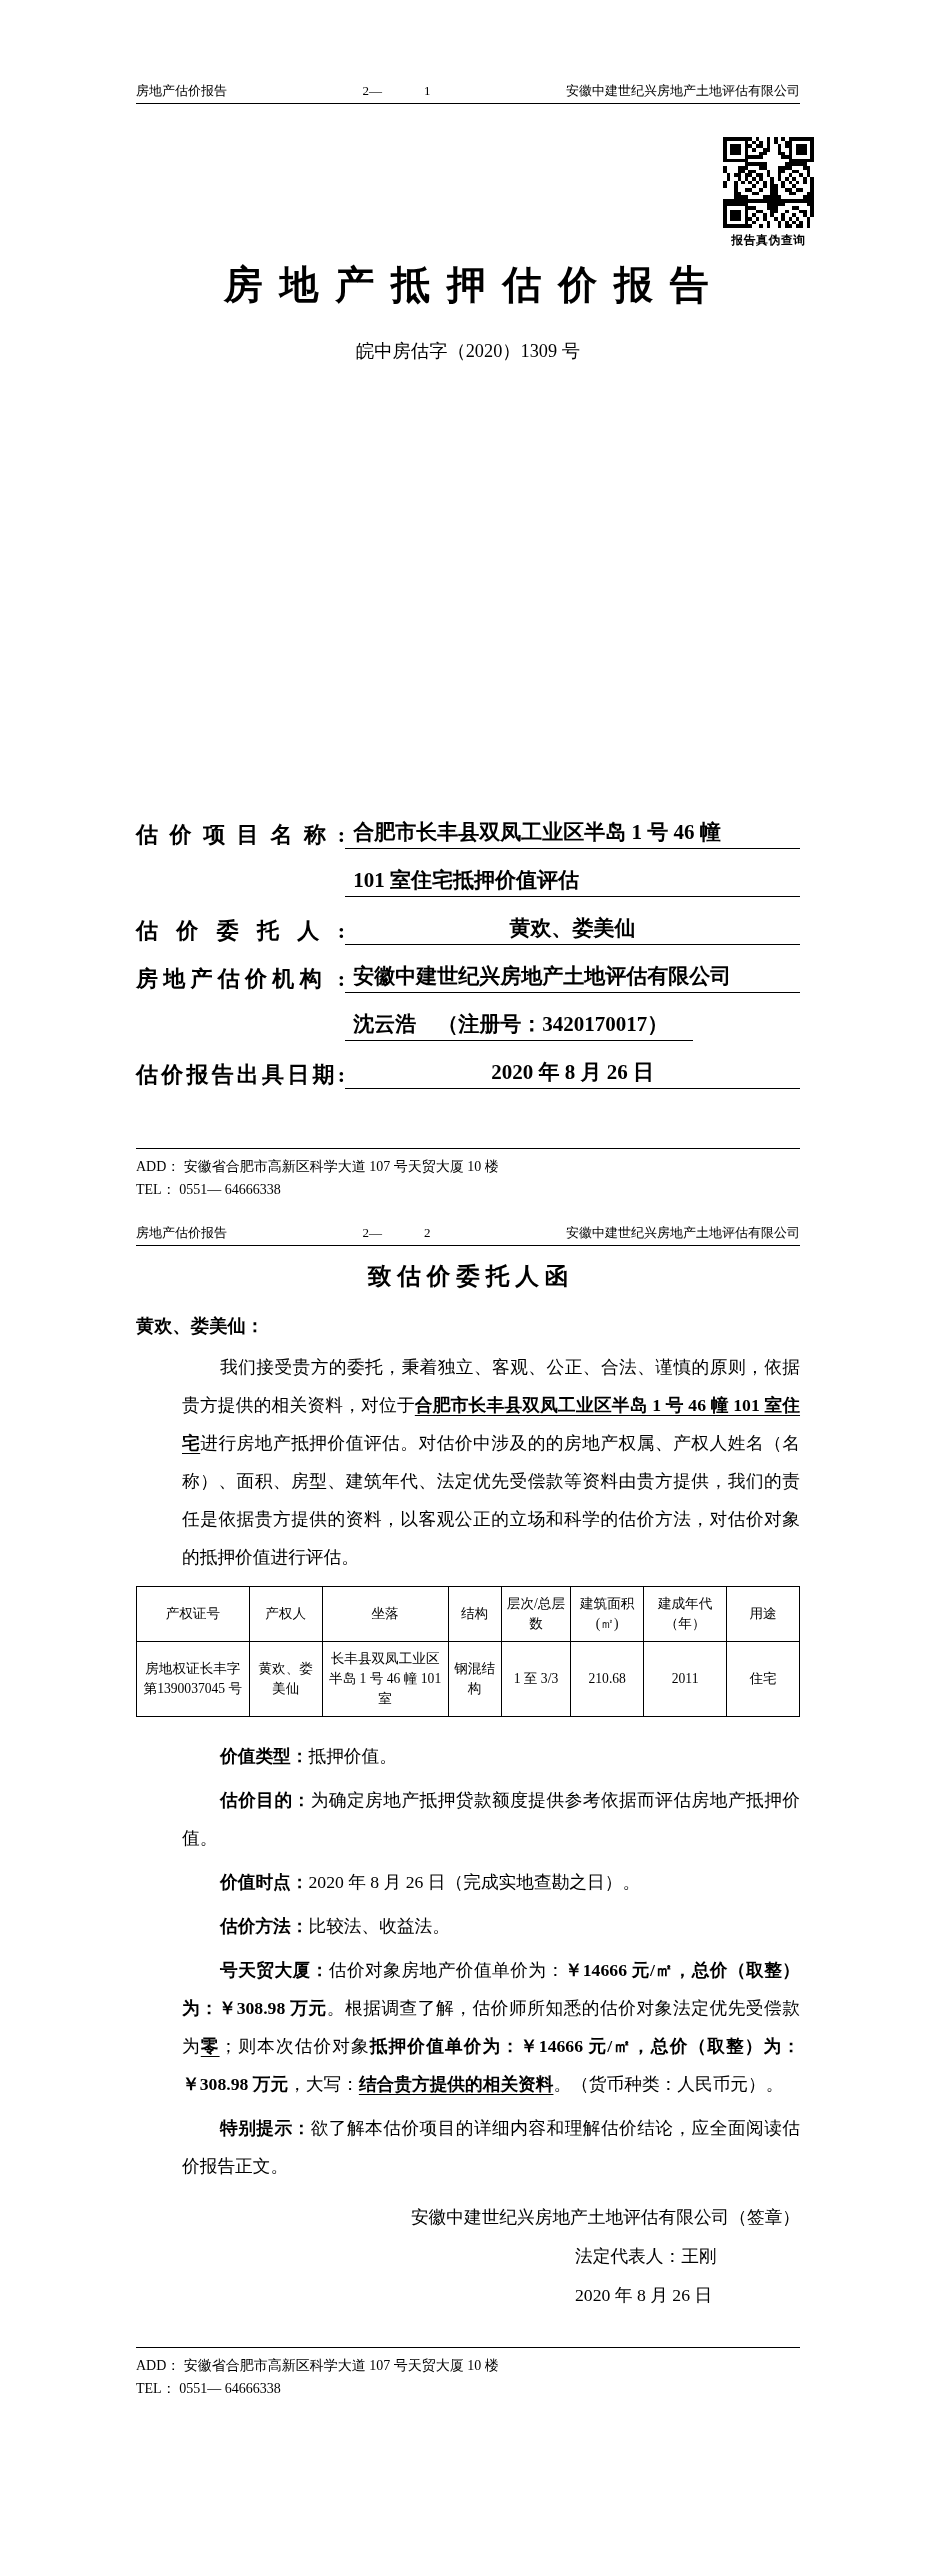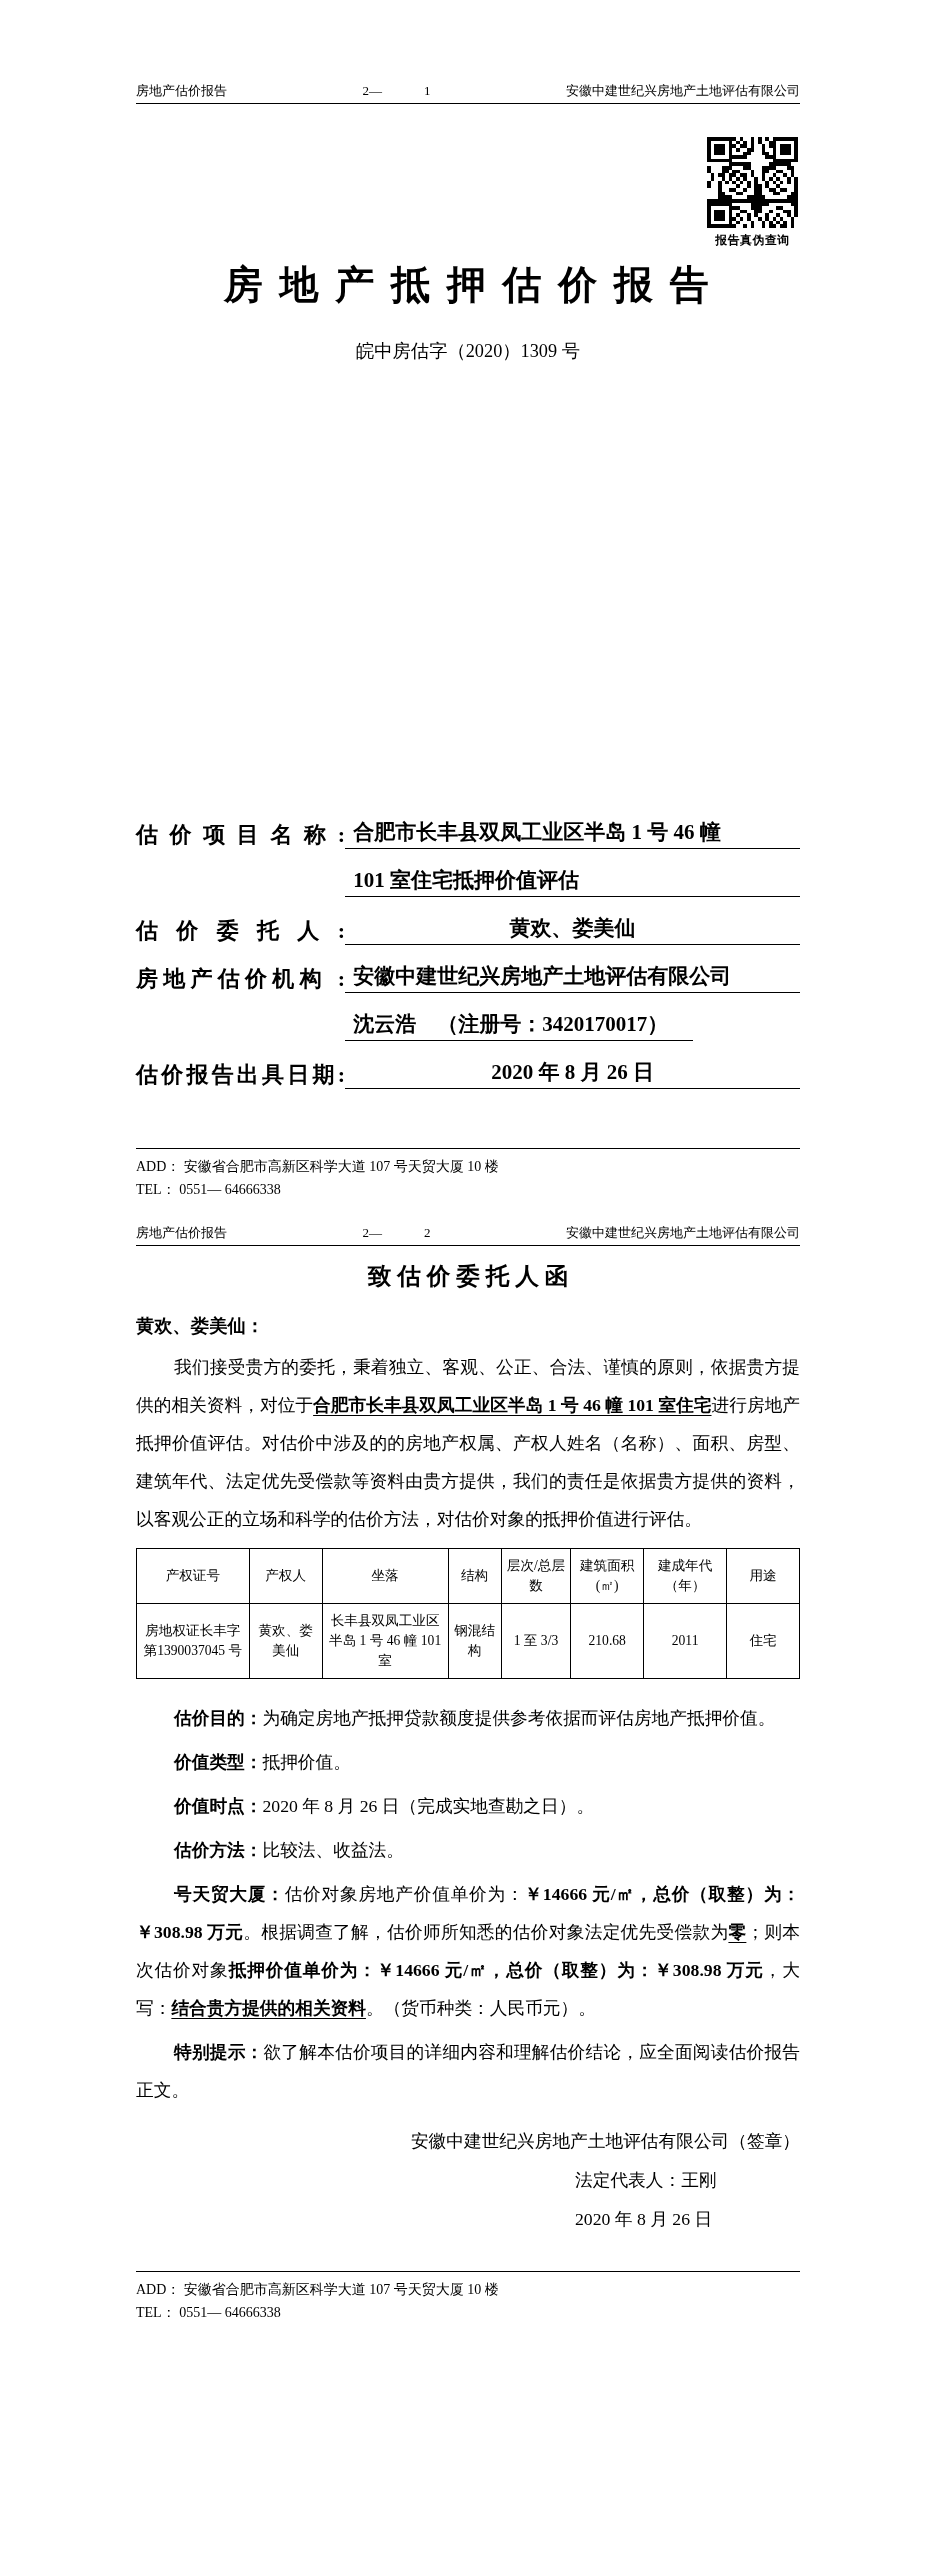--- a/index.html
+++ b/index.html
@@ -12,21 +12,21 @@
 
   
   .pg-header {
     display:flex; justify-content:space-between; align-items:flex-end;
     font-size:13px; line-height:15.3px; padding-bottom:4.7px; border-bottom:1.2px solid #000;
   }
   .pg-header--2 { margin-top:23.6px; }
   .hdr-mid { display:flex; gap:42px; }
 
   
-  .qr-wrap { position:absolute; top:137px; right:137px; width:93px; text-align:center; }
+  .qr-wrap { position:absolute; top:137px; right:121px; width:93px; text-align:center; }
   .qr { display:grid; grid-template-rows:repeat(25,1fr); grid-template-columns:repeat(25,1fr);
         width:91px; height:91px; margin:0 auto; background:#fff; }
   .qr i { background:#000; }
   .qr-caption { margin-top:4.7px; font-size:11.8px; font-weight:bold; letter-spacing:0.6px; white-space:nowrap; }
 
   
   .report-title { margin-top:158px; text-align:center; font-size:39px; line-height:1.2;
                   font-weight:bold; letter-spacing:3.5px; white-space:nowrap; }
   .doc-no { margin-top:32px; text-align:center; font-size:18.3px; line-height:21px; }
 
@@ -41,21 +41,21 @@
 
   
   .pg-footer { border-top:1.2px solid #000; padding-top:5.9px; font-size:14px; line-height:23.6px; }
   .pg-footer--1 { margin-top:59px; }
   .pg-footer--2 { margin-top:32px; }
 
   
   .letter-title { margin-top:15.3px; text-align:center; font-size:23.6px; line-height:28px;
                   font-weight:bold; white-space:nowrap; }
   .salutation { margin-top:25px; font-size:18.3px; line-height:22.4px; font-weight:bold; }
-  .para { font-size:17.7px; line-height:38px; text-align:justify; text-indent:38px; }
+  .para { font-size:17.7px; line-height:38px; text-align:justify; text-indent:38px;margin-left:46px; }
   .para--first { margin-top:10.6px; }
   .para--second { margin-top:17.7px; }
   .plist { margin-top:20px; }
   .plist .para { margin-bottom:5.9px; }
   .seg-b { font-weight:bold; }
   .seg-u { text-decoration:underline; text-underline-offset:3.5px; }
 
   
   .ptable { width:100%; border-collapse:collapse; margin-top:10.6px; }
   .ptable th, .ptable td {
@@ -162,22 +162,22 @@
         <td>钢混结构</td>
         <td>1 至 3/3</td>
         <td>210.68</td>
         <td>2011</td>
         <td>住宅</td>
       </tr>
     </tbody>
   </table>
 
   <div class="plist">
+    <p class="para"><span class="seg-b">价值类型：</span><span>抵押价值。</span></p>
     <p class="para"><span class="seg-b">估价目的：</span><span>为确定房地产抵押贷款额度提供参考依据而评估房地产抵押价值。</span></p>
-    <p class="para"><span class="seg-b">价值类型：</span><span>抵押价值。</span></p>
     <p class="para"><span class="seg-b">价值时点：</span><span>2020 年 8 月 26 日（完成实地查勘之日）。</span></p>
     <p class="para"><span class="seg-b">估价方法：</span><span>比较法、收益法。</span></p>
     <p class="para"><span class="seg-b">号天贸大厦：</span><span>估价对象房地产价值单价为：</span><span class="seg-b">￥14666 元/㎡，总价（取整）为：￥308.98 万元</span><span>。根据调查了解，估价师所知悉的估价对象法定优先受偿款为</span><span class="seg-b seg-u">零</span><span>；则本次估价对象</span><span class="seg-b">抵押价值单价为：￥14666 元/㎡，总价（取整）为：￥308.98 万元</span><span>，大写：</span><span class="seg-b seg-u">结合贵方提供的相关资料</span><span>。（货币种类：人民币元）。</span></p>
     <p class="para"><span class="seg-b">特别提示：</span><span>欲了解本估价项目的详细内容和理解估价结论，应全面阅读估价报告正文。</span></p>
   </div>
 
   <div class="sig">
     <div class="sig-company">安徽中建世纪兴房地产土地评估有限公司（签章）</div>
     <div class="sig-rep">法定代表人：王刚</div>
     <div class="sig-date">2020 年 8 月 26 日</div>

